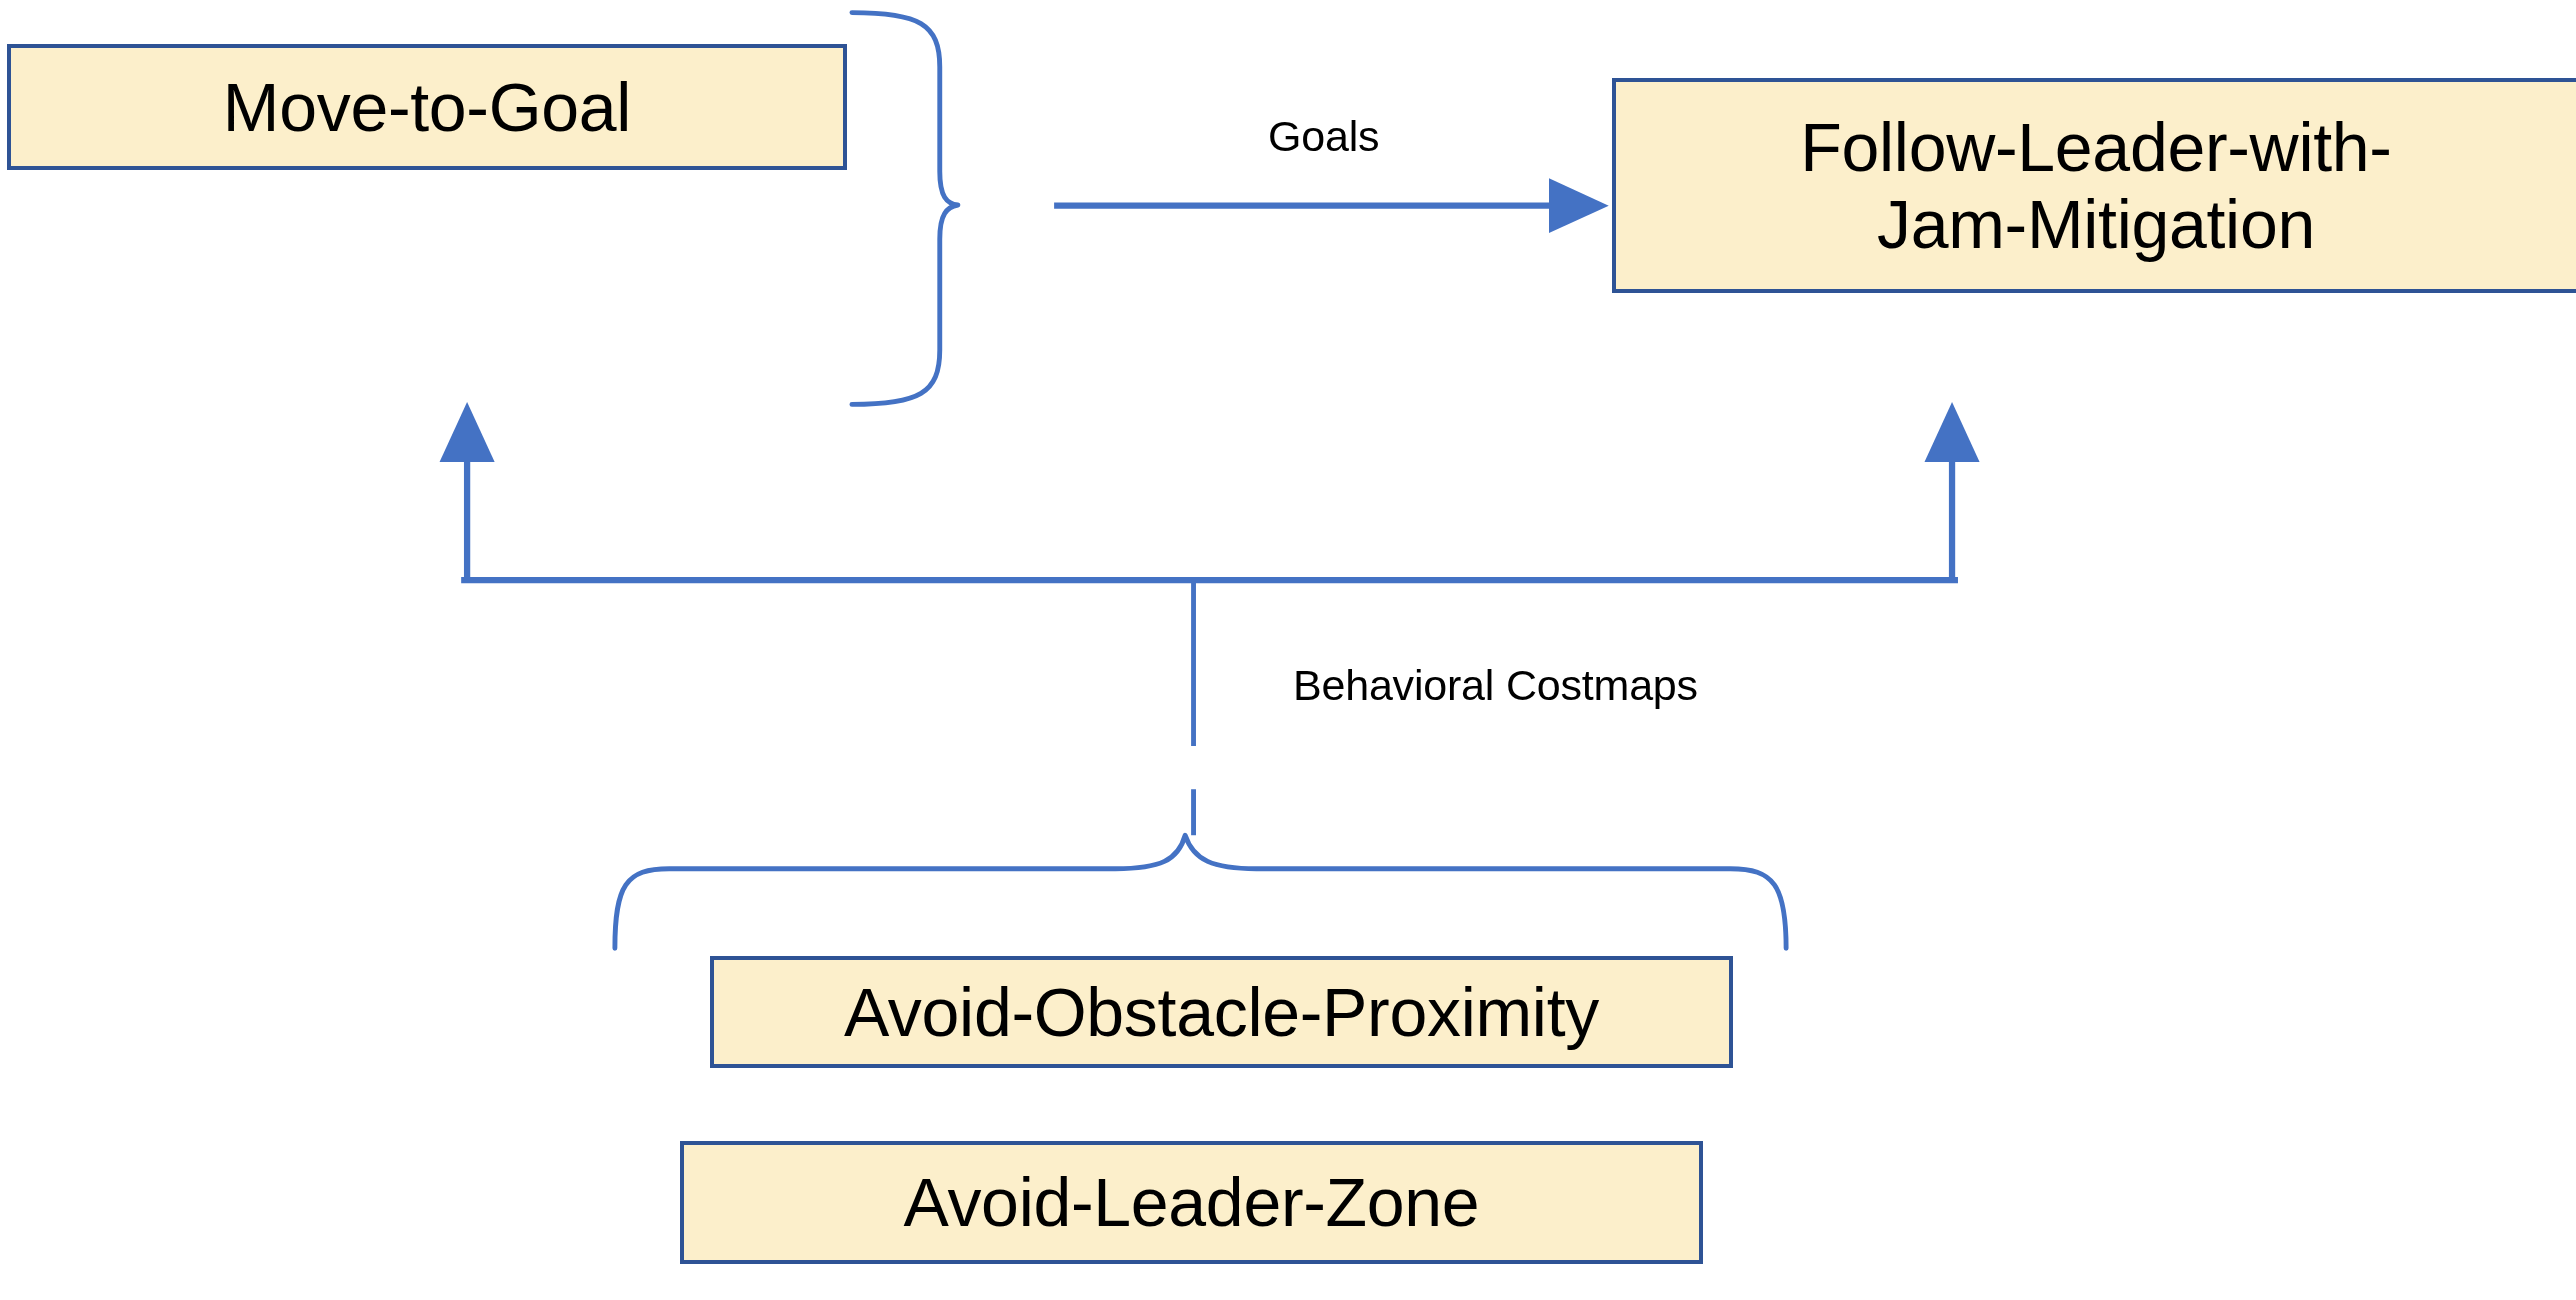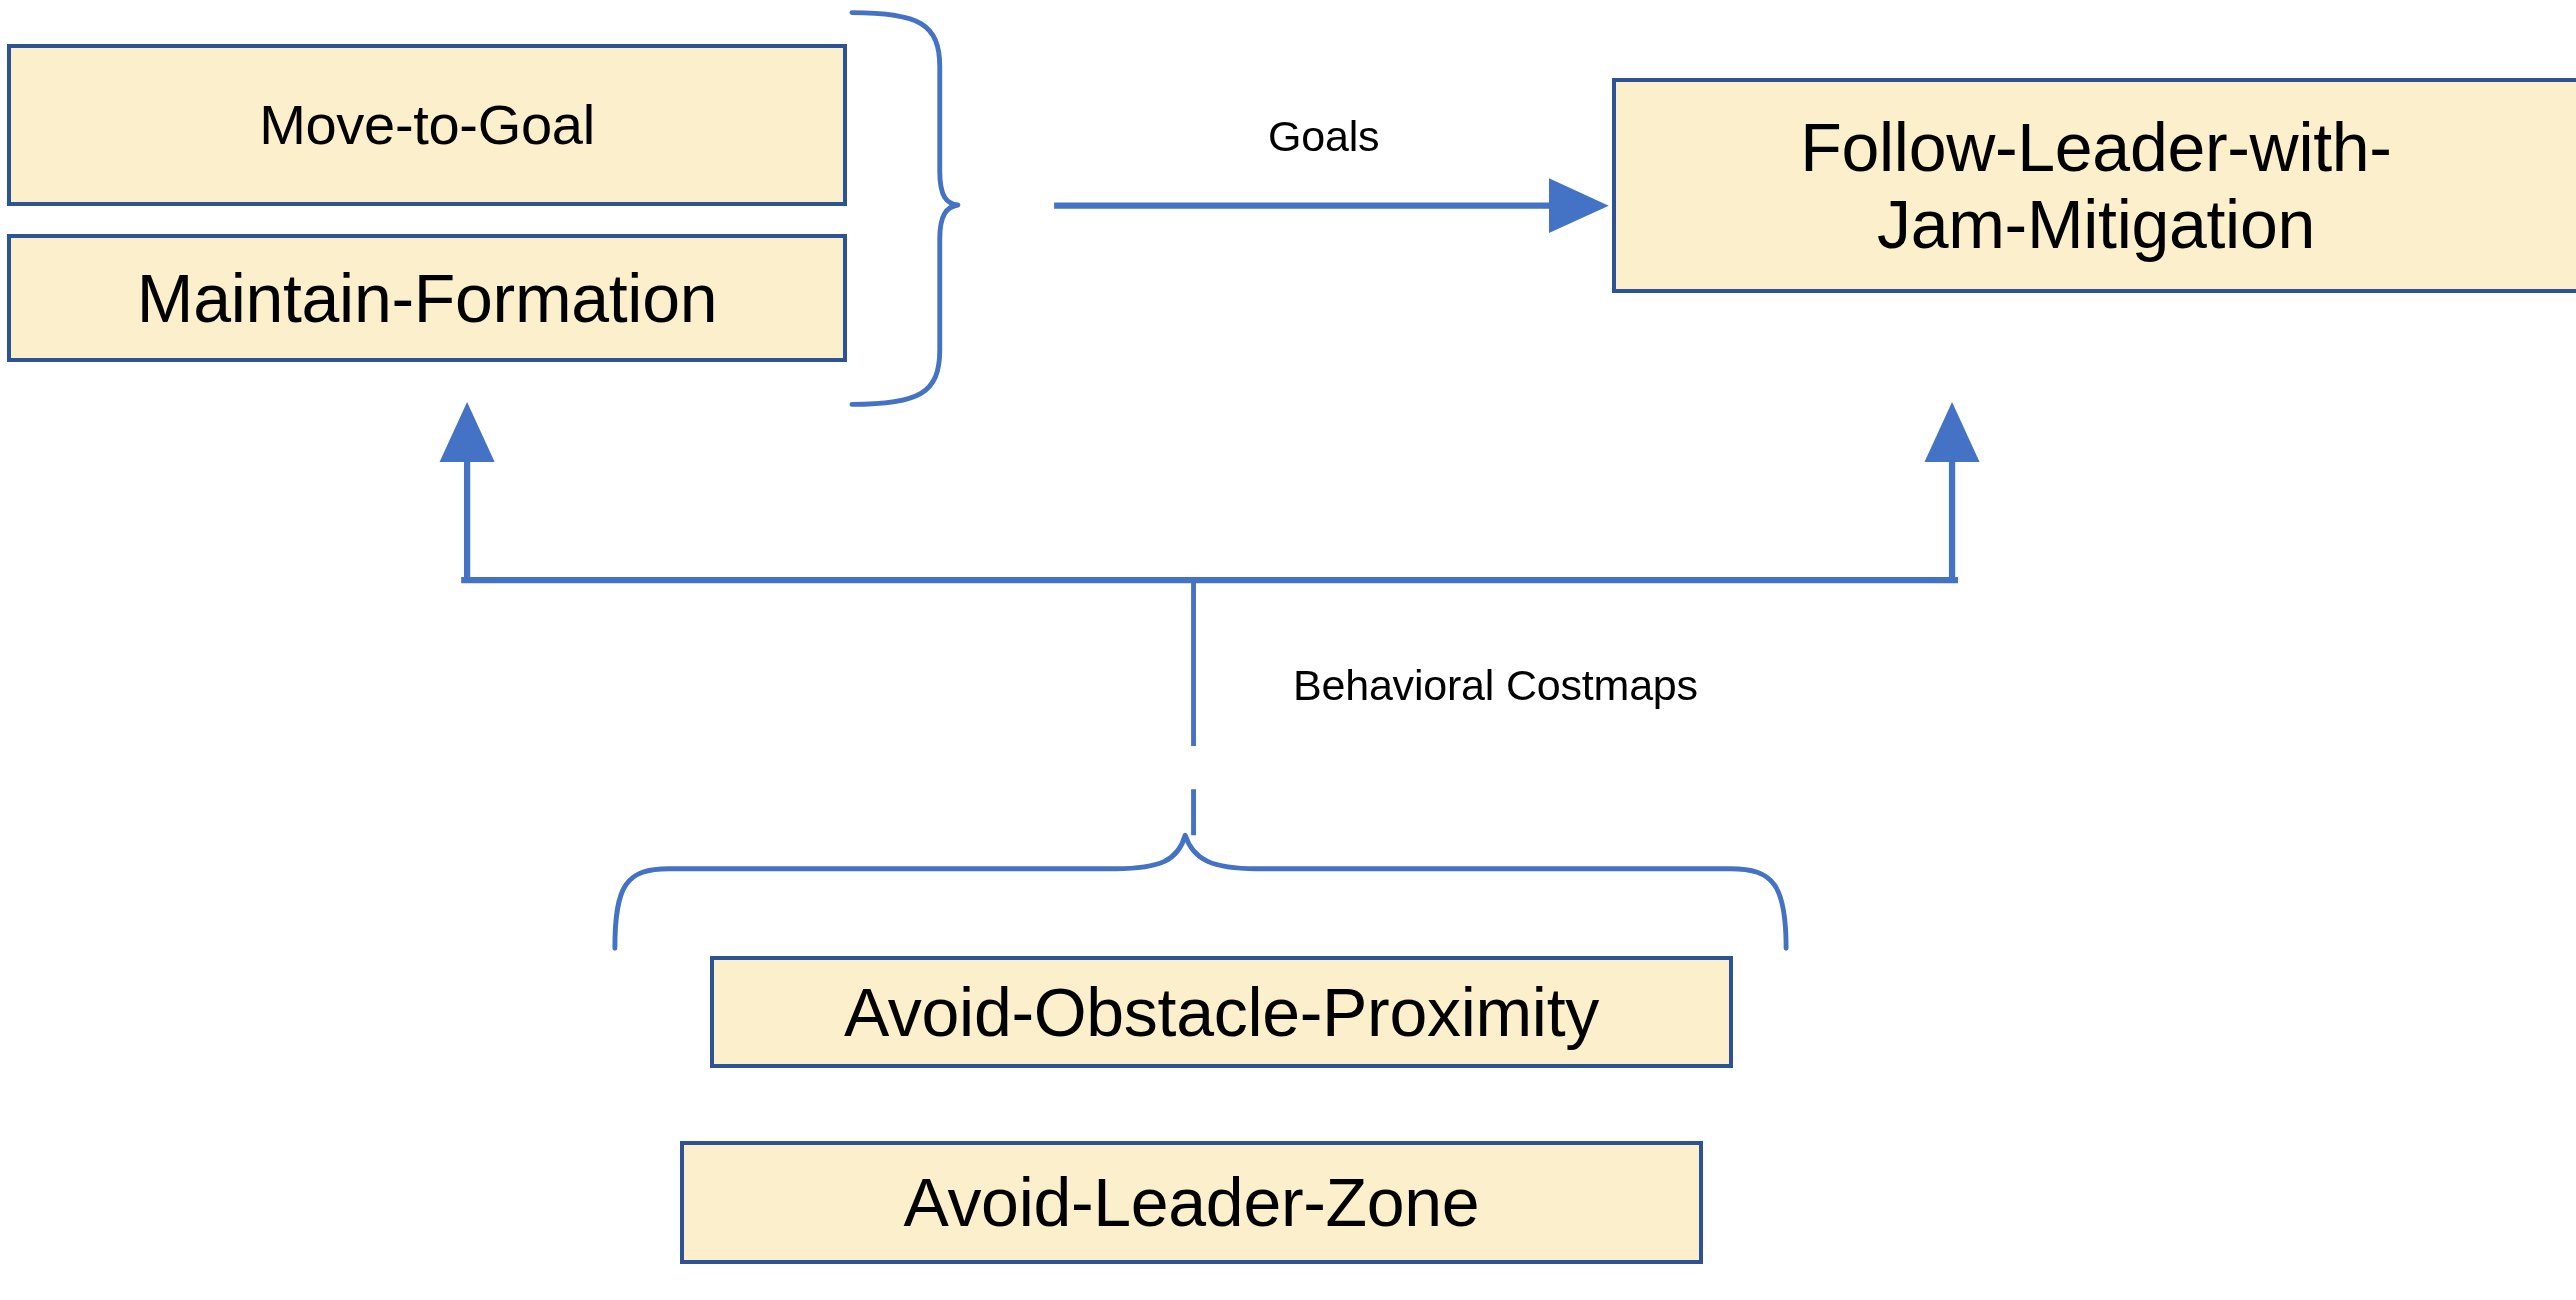--- a/index.html
+++ b/index.html
@@ -41,22 +41,22 @@
     letter-spacing: -0.3px;
   }
   .node-label {
     display: block;
     width: 100%;
     white-space: pre-line;
   }
 
   
   #node-move-to-goal {
-    left: 7px;  top: 44px;  width: 840px; height: 162px;
-    font-size: 56px;
+    left: 7px;  top: 44px;  width: 840px; height: 126px;
+    font-size: 68px;
   }
   #node-maintain-formation {
     left: 7px;  top: 234px; width: 840px; height: 128px;
     font-size: 68px;
   }
   #node-follow-leader {
     left: 1612px; top: 78px; width: 968px; height: 215px;
     font-size: 68px;
   }
   #node-avoid-obstacle-proximity {
@@ -128,23 +128,20 @@
              C 1664 1246, 1690 1234, 1700 1198
              C 1712 1234, 1740 1246, 1802 1246
              L 2482 1246
              C 2544 1246, 2562 1270, 2562 1360" fill="none" stroke="#4472C4" stroke-width="7" stroke-linecap="round" stroke-linejoin="round"></path>
   </svg>
 
   <div class="node" id="node-move-to-goal">
     <span class="node-label">Move-to-Goal</span>
   </div>
 
-  <div class="node" id="node-maintain-formation">
-    <span class="node-label">Maintain-Formation</span>
-  </div>
 
   <div class="node" id="node-follow-leader">
     <span class="node-label">Follow-Leader-with-
 Jam-Mitigation</span>
   </div>
 
   <div class="node" id="node-avoid-obstacle-proximity">
     <span class="node-label">Avoid-Obstacle-Proximity</span>
   </div>
 

